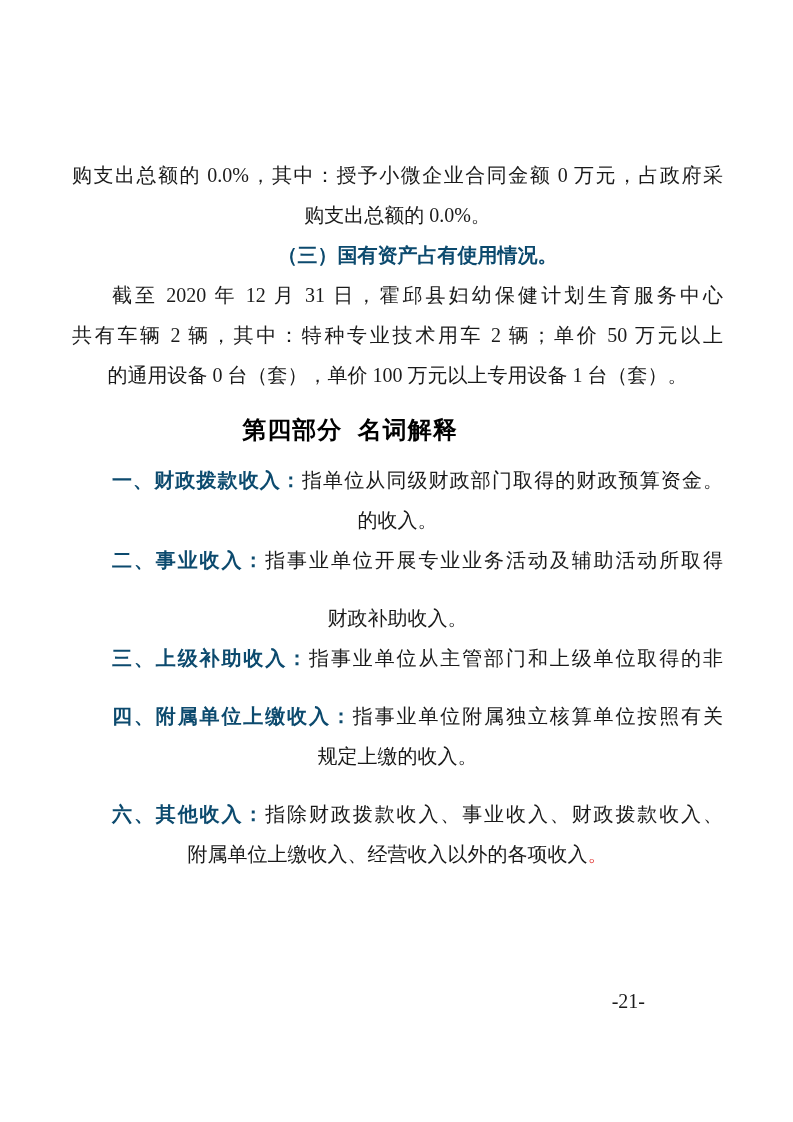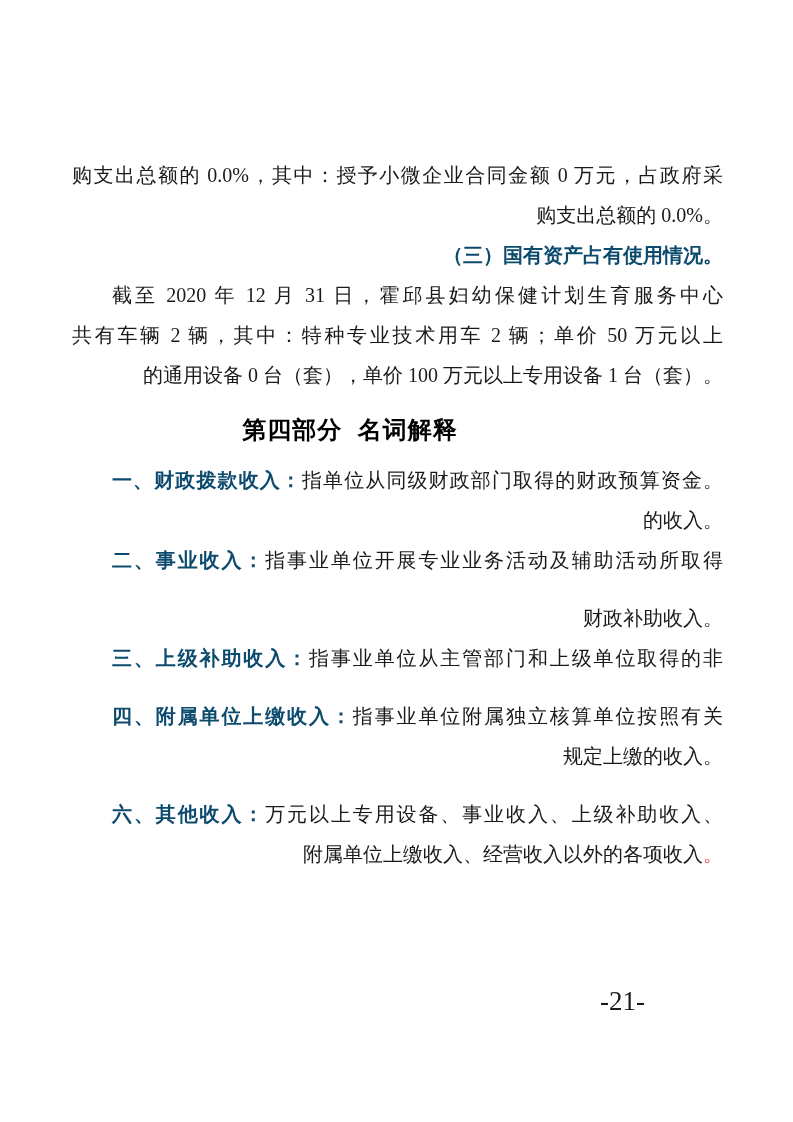--- a/index.html
+++ b/index.html
@@ -17,21 +17,21 @@
     left: 72px;
     top: 155px;
     width: 651px;
   }
   .block { margin: 0; }
   .block.spaced { margin-top: 18px; }
   .line {
     font-size: 20px;
     line-height: 40px;
     height: 40px;
-    text-align: right;
+    text-align: center;
     white-space: normal;
     overflow: hidden;
   }
   .line.justify {
     text-align: justify;
     text-align-last: justify;
     text-justify: inter-ideograph;
   }
   .line.indent { text-indent: 40px; }
   .seg { color: inherit; }
@@ -48,21 +48,21 @@
     color: #000000;
     font-family: Liberation Mono, monospace;
     text-align: center;
     margin: 15px 95px 6px 0;
     letter-spacing: 1px;
   }
   .page-number {
     position: absolute;
     top: 990px;
     right: 90px;
-    font-size: 27px;
+    font-size: 20px;
     line-height: 22px;
     color: #1a1a1a;
     font-family: "Liberation Serif", "DejaVu Serif", serif;
   }
 </style>
 </head>
 <body>
 
 <div class="page">
   <div class="content">
@@ -90,18 +90,18 @@
       </div>
       <div class="block spaced">
         <div class="line"><span class="seg">财政补助收入。</span></div>
         <div class="line justify indent"><span class="seg bold">三、上级补助收入：</span><span class="seg">指事业单位从主管部门和上级单位取得的非</span></div>
       </div>
       <div class="block spaced">
         <div class="line justify indent"><span class="seg bold">四、附属单位上缴收入：</span><span class="seg">指事业单位附属独立核算单位按照有关</span></div>
         <div class="line"><span class="seg">规定上缴的收入。</span></div>
       </div>
       <div class="block spaced">
-        <div class="line justify indent"><span class="seg bold">六、其他收入：</span><span class="seg">万元以上专用设备、事业收入、上级补助收入、</span></div>
+        <div class="line justify indent"><span class="seg bold">六、其他收入：</span><span class="seg">指除财政拨款收入、事业收入、财政拨款收入、</span></div>
         <div class="line"><span class="seg">附属单位上缴收入、经营收入以外的各项收入</span><span class="seg red" style="color: rgb(224, 48, 44);">。</span></div>
       </div>
     </div>
   <div class="page-number" data-bind="page.number_label">-21-</div>
 </div>
 
 </body></html>

